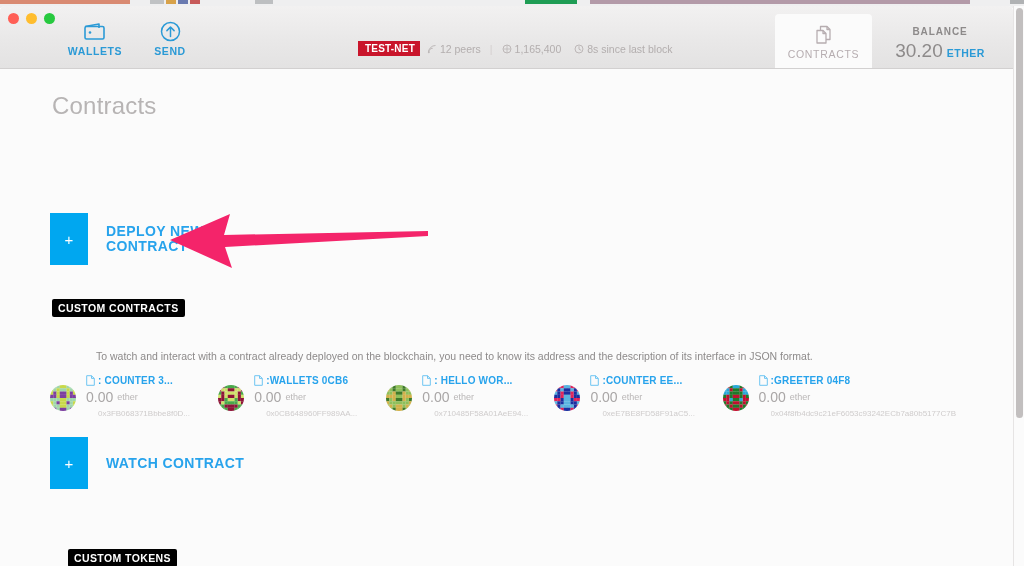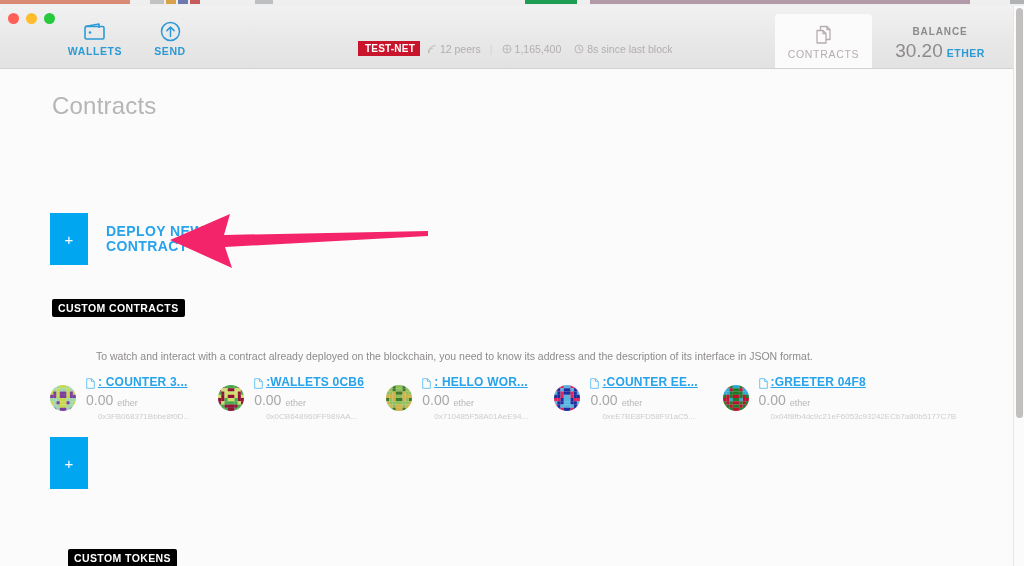--- a/index.html
+++ b/index.html
@@ -190,28 +190,28 @@
   .contract-item .avatar {
     width: 26px; height: 26px;
     border-radius: 50%;
     margin-top: 10px; margin-right: 10px;
     flex: 0 0 auto;
     overflow: hidden;
   }
   .contract-item .cinfo { min-width: 0; }
   .contract-item .cname {
     display: flex; align-items: flex-end; gap: 3px;
-    font-size: 12px; font-weight: bold;
+    font-size: 10px; font-weight: bold;
     color: #27a3ec;
     letter-spacing: 0.2px;
-    white-space: nowrap; overflow: hidden; text-decoration: underline;
+    white-space: nowrap; overflow: hidden;
   }
   .contract-item .cbal {
     margin-top: 3px;
-    display: flex; align-items: flex-end; gap: 4px;
+    display: flex; align-items: center; gap: 4px;
   }
   .contract-item .cbal .amt { font-size: 14px; color: #a9a6a6; font-weight: 300; }
   .contract-item .cbal .unit { font-size: 9px; color: #b9b6b6; }
   .contract-item .caddr {
     margin-top: 4px;
     font-size: 8px; color: #cfcccc;
     white-space: nowrap; overflow: hidden;
     text-overflow: clip;
     max-width: 120px;
     margin-left: 12px;
@@ -754,20 +754,21 @@
               <span class="amt">0.00</span>
               <span class="unit">ether</span>
             </div>
             <div class="caddr">0x04f8fb4dc9c21eF6053c93242ECb7a80b5177C7B</div>
           </div>
         </div>
       </div>
 
     <div class="action-btn" id="btn-watch">
       <div class="plus-box">+</div>
+      <div class="btn-label">WATCH CONTRACT</div>
     </div>
 
     <div class="section-chip" id="chip-tokens">CUSTOM TOKENS</div>
 
   </div>
 </div>
 
 <div id="scrollbar-track">
   <div id="scrollbar-thumb"></div>
 </div>

